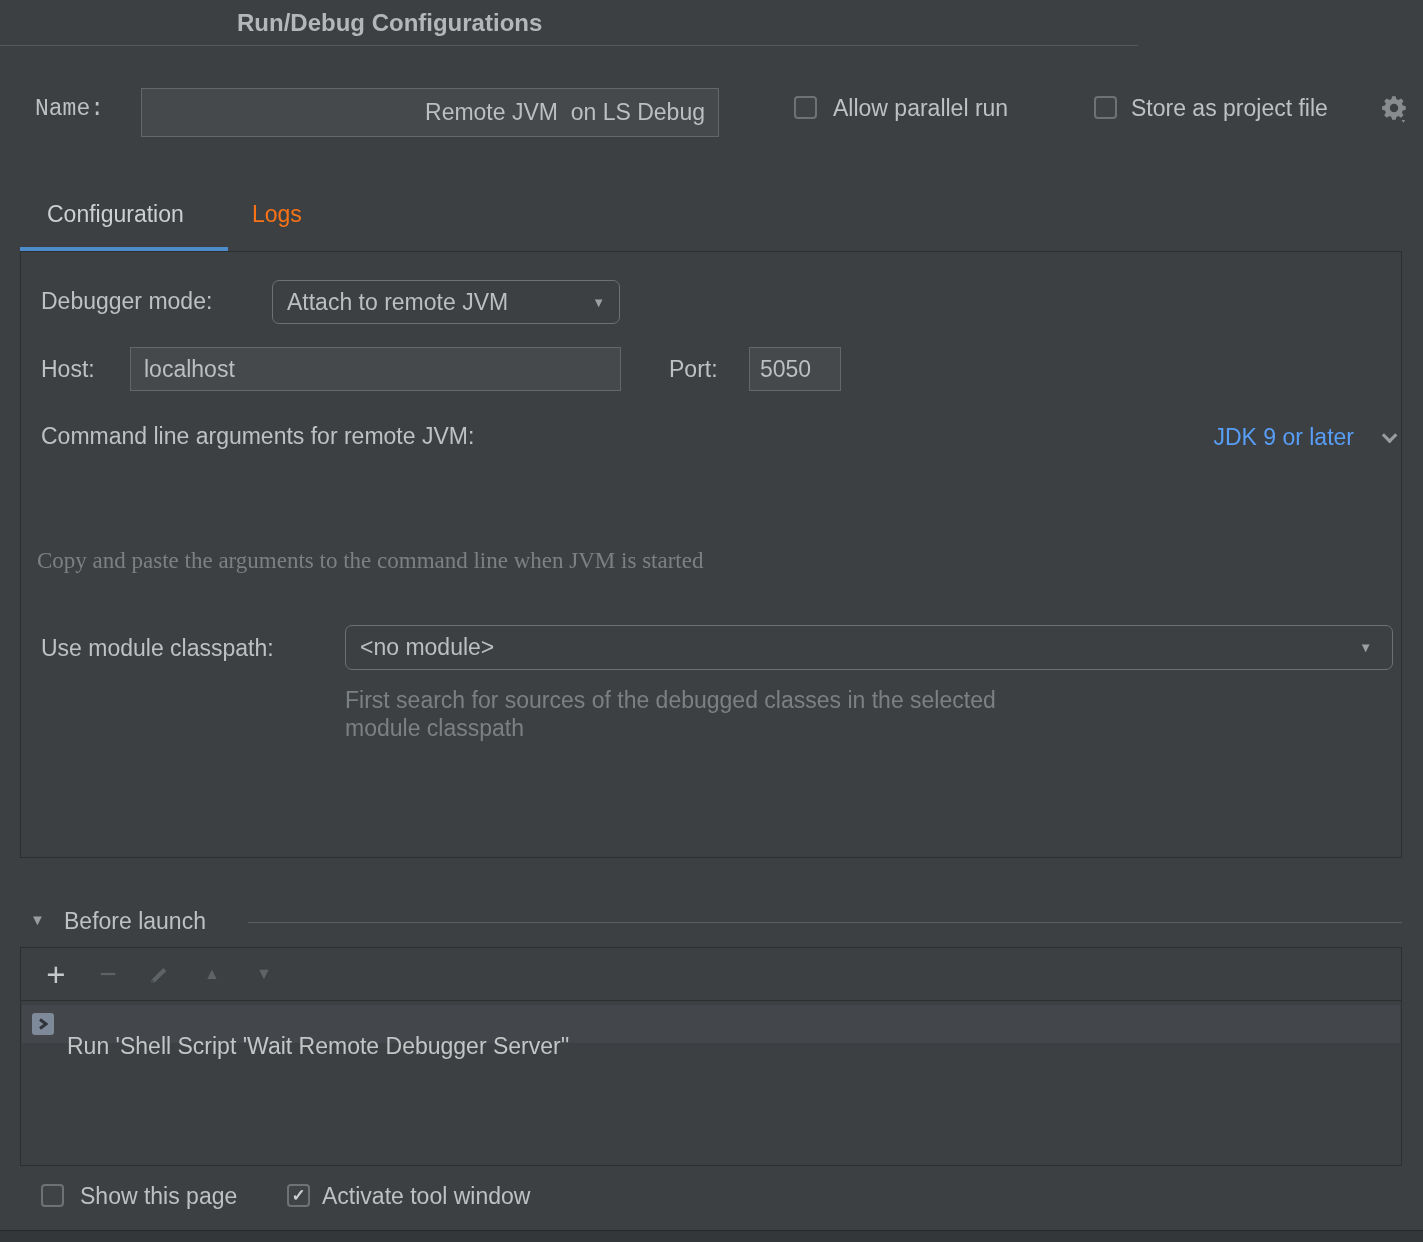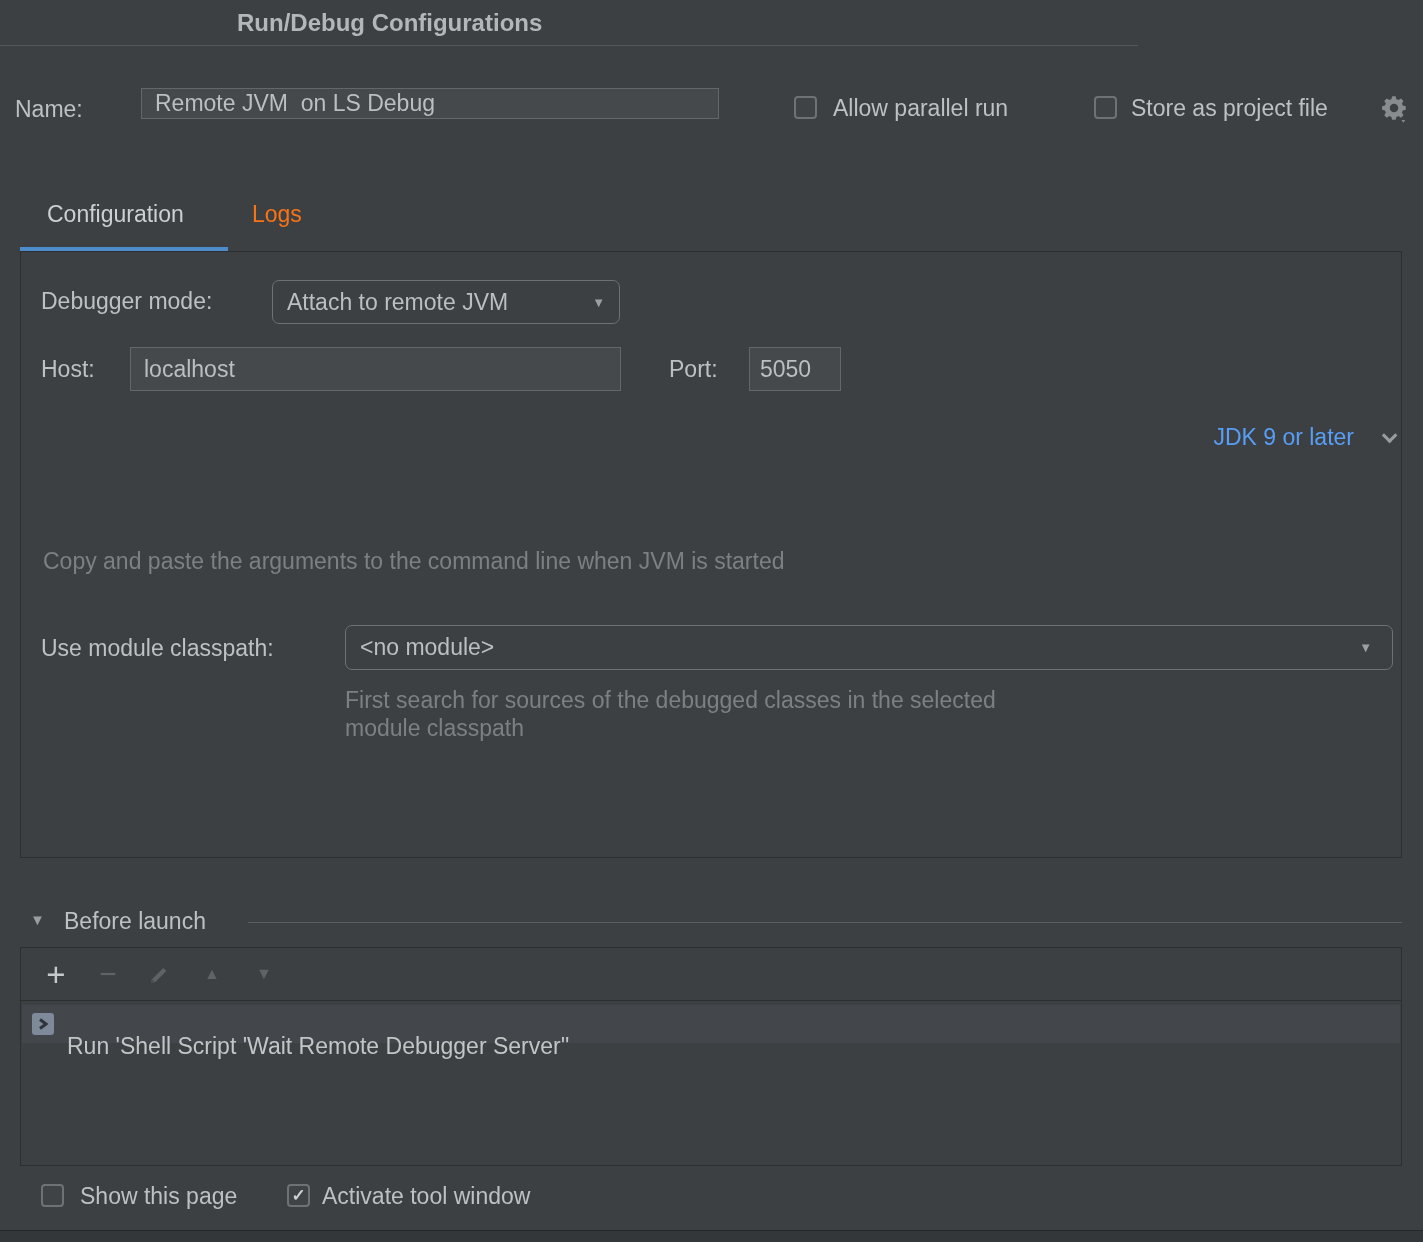--- a/index.html
+++ b/index.html
@@ -71,22 +71,22 @@
 </style>
 </head>
 <body>
 
 <div class="window">
 
   <div class="titlebar">
     <div class="title">Run/Debug Configurations</div>
   </div>
 
-  <span class="lbl abs" style="left:15px; top:96px;">Name:</span>
-  <input class="text-field abs" style="left: 141px; top: 88px; width: 578px; height: 31px;" value="Remote JVM  on LS Debug">
+  <span class="lbl abs" style="left:35px; top:96px;font-family:Liberation Mono, monospace;">Name:</span>
+  <input class="text-field abs" style="left: 141px; top: 88px; width: 578px; height: 49px; text-align: right;" value="Remote JVM  on LS Debug">
 
   <span class="checkbox" style="left:794px; top:96px;">
     
   </span>
   <span class="lbl abs" style="left:833px; top:95px;">Allow parallel run</span>
 
   <span class="checkbox" style="left:1094px; top:96px;">
     
   </span>
   <span class="lbl abs" style="left:1131px; top:95px;">Store as project file</span>
@@ -110,28 +110,29 @@
       <span>Attach to remote JVM</span>
       <span class="arrow">▼</span>
     </div>
 
     <span class="lbl abs" style="left:20px; top:104px;">Host:</span>
     <input class="text-field abs" style="left: 109px; top: 95px; width: 491px; height: 44px;" value="localhost">
 
     <span class="lbl abs" style="left:648px; top:104px;">Port:</span>
     <input class="text-field abs" style="left: 728px; top: 95px; width: 92px; height: 44px; padding: 0px 10px;" value="5050">
 
+    <span class="lbl abs" style="left:20px; top:171px;">Command line arguments for remote JVM:</span>
 
     <div class="abs" style="right:8px; top:172px; display:flex; align-items:center; gap:28px;">
       <span class="link" style="color:#589df6;">JDK 9 or later</span>
       <span class="chev-down"></span>
     </div>
 
 
-    <span class="hint abs" style="left:22px; top:296px;">Copy and paste the arguments to the command line when JVM is started</span>
+    <span class="hint abs" style="left:16px; top:296px;font-family:Liberation Serif, serif;">Copy and paste the arguments to the command line when JVM is started</span>
 
     <span class="lbl abs" style="left:20px; top:383px;">Use module classpath:</span>
     <div class="combo" style="left:324px; top:373px; width:1048px; height:45px;">
       <span>&lt;no module&gt;</span>
       <span class="arrow" style="margin-right:6px;">▼</span>
     </div>
 
     <span class="hint abs" style="left:324px; top:435px;">First search for sources of the debugged classes in the selected</span>
     <span class="hint abs" style="left:324px; top:463px;">module classpath</span>
   </div>

